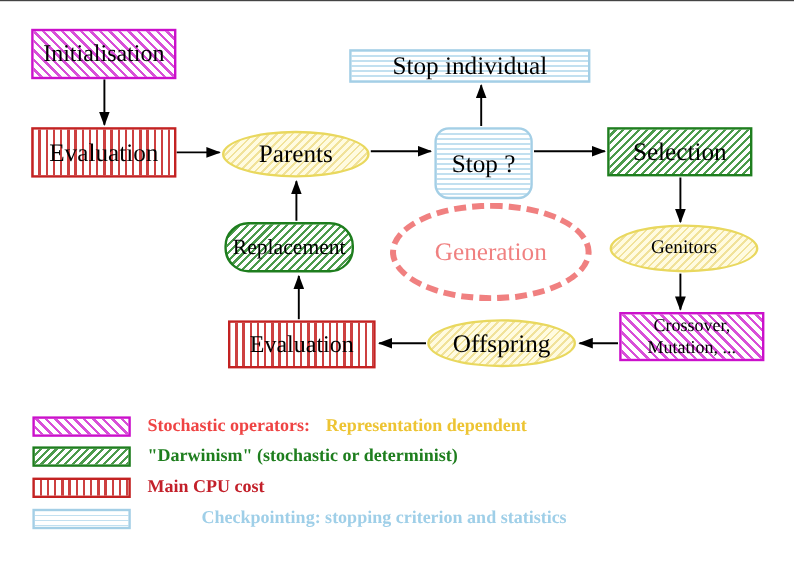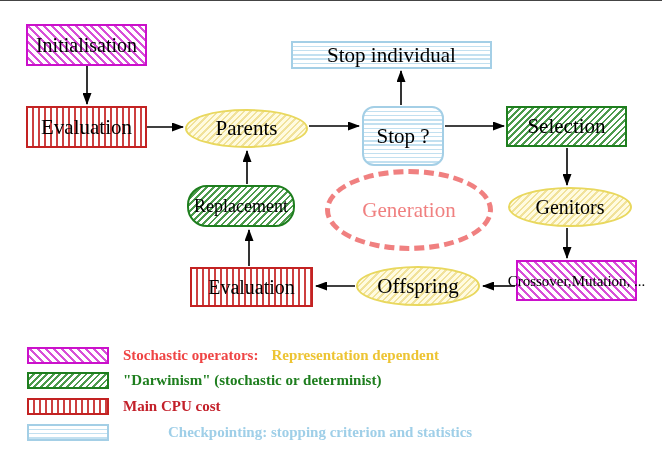--- a/index.html
+++ b/index.html
@@ -43,23 +43,23 @@
     border:5px dashed #f08080;border-radius:50%;color:#f08080;background:transparent;
   }
   
   #n-init       {left:26px; top:23px;  width:121px;height:42px;font-size:20px;}
   #n-eval1      {left:26px; top:105px; width:121px;height:42px;font-size:21px;}
   #n-parents    {left:185px;top:108px; width:123px;height:39px;font-size:21px;}
   #n-best       {left:291px;top:40px;  width:201px;height:28px;font-size:21px;}
   #n-stop       {left:362px;top:105px; width:82px; height:60px;font-size:21px;border-radius:12px;}
   #n-selection  {left:506px;top:105px; width:121px;height:41px;font-size:21px;}
   #n-replacement{left:187px;top:184px; width:108px;height:42px;font-size:18px;border-radius:20px;}
-  #n-genitors   {left:508px;top:186px; width:124px;height:40px;font-size:20px;}
+  #n-genitors   {left:508px;top:186px; width:124px;height:40px;font-size:16px;}
   #n-generation {left:325px;top:168px; width:168px;height:82px;font-size:21px;}
-  #n-crossover  {left:516px;top:259px; width:121px;height:41px;font-size:15px;line-height:18px;flex-direction:row;}
+  #n-crossover  {left:516px;top:259px; width:121px;height:41px;font-size:15px;line-height:18px;flex-direction:column;}
   #n-eval2      {left:190px;top:266px; width:123px;height:40px;font-size:20px;}
   #n-offspring  {left:356px;top:265px; width:124px;height:40px;font-size:21px;font-family:Liberation Serif, serif;}
   
   svg.arrows{position:absolute;left:0;top:0;pointer-events:none;}
   svg.arrows line{stroke:#000;stroke-width:1.6;}
   
   .legend-row{position:absolute;left:27px;display:flex;align-items:center;height:19px;}
   .legend-swatch{width:82px;height:17px;box-sizing:border-box;flex:0 0 auto;}
   .legend-text{margin-left:14px;font-size:15px;font-weight:bold;white-space:nowrap;}
   #lr1{top:345px;} #lr2{top:370px;} #lr3{top:396px;} #lr4{top:422px;gap:45px;}

